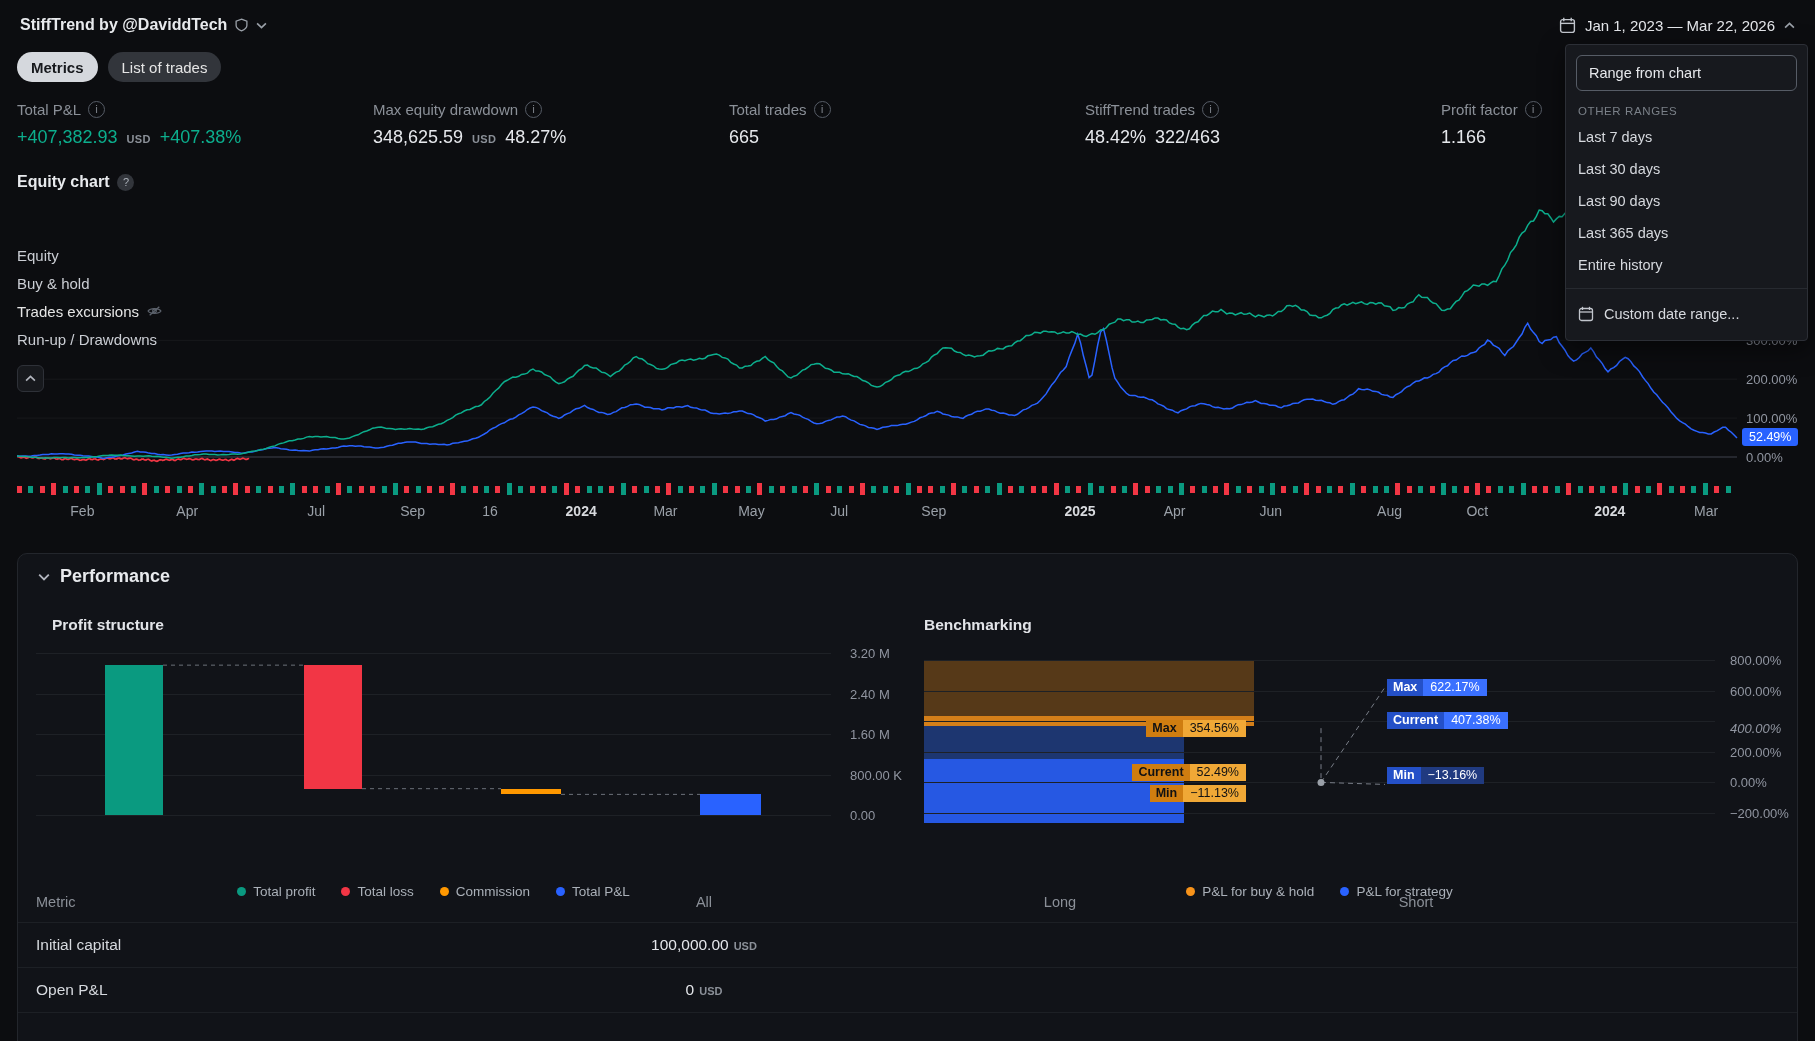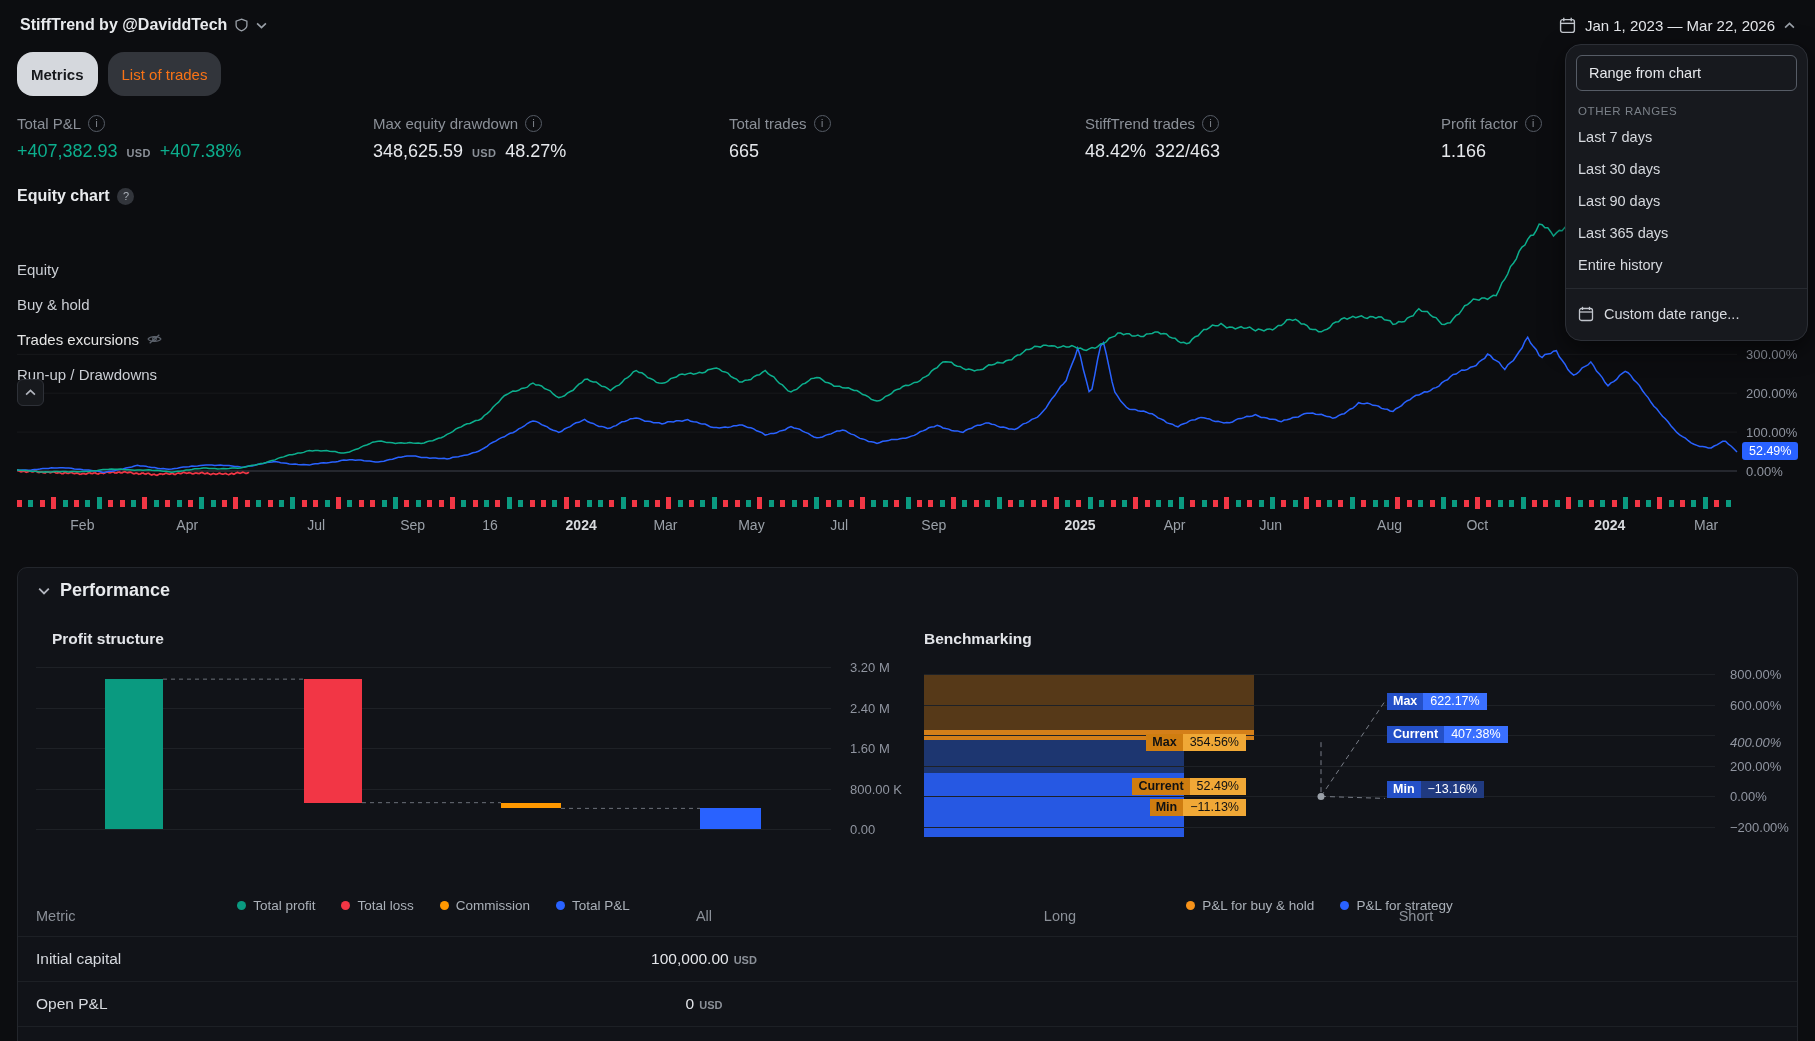--- a/index.html
+++ b/index.html
@@ -8,40 +8,40 @@
     background:#0c0d10;color:#d8dade;
     font-family:"Liberation Sans",sans-serif;
     -webkit-font-smoothing:antialiased;
   }
   .topbar{display:flex;justify-content:space-between;align-items:center;height:50px;padding:0 20px;}
   .title-wrap{display:flex;align-items:center;gap:8px;}
   .title{font-weight:700;font-size:16px;color:#e8eaed;}
   .icon-btn{display:inline-flex;align-items:center;justify-content:center;color:#9aa0a8;}
   .date-control{display:flex;align-items:center;gap:9px;font-size:15px;color:#e4e6ea;cursor:pointer;}
   .tabs{display:flex;gap:10px;padding:2px 17px 0 17px;}
-  .pill{height:44px;border-radius:16px;padding:0 14px;font-size:15px;border:none;cursor:pointer;font-family:inherit;}
+  .pill{height:30px;border-radius:16px;padding:0 14px;font-size:15px;border:none;cursor:pointer;font-family:inherit;}
   .pill.active{background:#d5d8dd;color:#17191d;font-weight:700;}
-  .pill.inactive{background:#32353b;color:#f97316;}
+  .pill.inactive{background:#32353b;color:#e5e5e5;}
   .metrics{display:flex;padding:18px 0 14px 17px;}
   .metric{flex:0 0 356px;}
   .metric:last-child{flex:0 0 auto;}
   .metric .lab{color:#8b9098;font-size:15px;display:flex;align-items:center;gap:7px;height:18px;}
   .icon-i{width:15px;height:15px;border-radius:50%;border:1px solid #565c66;color:#8b9098;
     font-size:10px;display:inline-flex;align-items:center;justify-content:center;flex:0 0 15px;}
   .metric .val{margin-top:9px;font-size:18px;color:#e6e8ec;display:flex;align-items:baseline;gap:9px;height:22px;}
   .metric .unit{font-size:11px;color:#8b9098;font-weight:700;letter-spacing:.3px;}
   .pos-metric .num,.pos-metric .extra{color:#0cae8d;}
   .eq-header{display:flex;align-items:center;gap:8px;font-weight:700;font-size:16px;color:#e8eaed;
     padding-left:17px;margin-top:8px;height:22px;}
   .qicon{width:17px;height:17px;border-radius:50%;background:#32353b;color:#aab0b8;font-size:11px;
     display:inline-flex;align-items:center;justify-content:center;font-weight:400;}
   .equity-block{position:relative;height:340px;}
   .eq-canvas{position:absolute;left:17px;top:0;width:1720px;height:300px;}
   .eq-canvas svg{overflow:visible;display:block;}
-  .eq-legend{position:absolute;left:17px;top:52px;display:flex;flex-direction:column;gap:15px;font-size:15px;z-index:5;}
+  .eq-legend{position:absolute;left:17px;top:52px;display:flex;flex-direction:column;gap:8px;font-size:15px;z-index:5;}
   .leg-item{display:flex;align-items:center;gap:8px;color:#cbced4;cursor:pointer;height:20px;}
   .leg-item.dim{color:#e5e5e5;}
   .collapse-btn{position:absolute;left:17px;top:172px;width:27px;height:27px;background:#17191d;
     border:1px solid #2e3138;border-radius:6px;color:#b2b5be;display:flex;align-items:center;
     justify-content:center;cursor:pointer;z-index:5;padding:0;}
   .eq-ylabel{position:absolute;left:1746px;transform:translateY(-50%);color:#9095a0;font-size:13px;}
   .eq-badge{position:absolute;left:1742px;transform:translateY(-50%);background:#2962ff;color:#fff;
     font-size:12.5px;padding:2px 7px;border-radius:3px;}
   .eq-strip{position:absolute;left:17px;top:288px;width:1720px;height:16px;}
   .eq-strip div{position:absolute;}
@@ -79,21 +79,21 @@
   .returns-head{height:34px;display:flex;align-items:center;padding:0 18px;font-size:15.5px;
     font-weight:700;color:#e2e4e8;background:#15171b;border-top:1px solid #22252b;}
   .rrow{display:grid;grid-template-columns:490px 356px 356px 356px;align-items:center;
     padding:0 0 0 18px;border-bottom:1px solid #1d2025;}
   .rrow.head{height:40px;color:#8b9098;font-size:14.5px;}
   .rrow.body{height:44px;font-size:15.5px;color:#d6d9de;}
   .rrow .c{text-align:center;}
   .cellv{font-size:15.5px;color:#e4e6ea;}
   .cellu{font-size:11px;color:#8b9098;font-weight:700;margin-left:5px;}
   .date-menu{position:absolute;left:1565px;top:44px;width:241px;background:#17191e;
-    border:1px solid #2c2f36;border-radius:16px;box-shadow:0 8px 24px rgba(0,0,0,.55);
+    border:1px solid #2c2f36;border-radius:4px;box-shadow:0 8px 24px rgba(0,0,0,.55);
     z-index:30;padding:10px 0 8px 0;}
   .dm-selected{margin:0 10px;height:34px;border:1px solid #565c66;border-radius:6px;
     display:flex;align-items:center;padding:0 12px;font-size:14.5px;color:#e6e8ec;cursor:pointer;}
   .dm-section{margin:14px 12px 4px 12px;font-size:11.5px;letter-spacing:.6px;color:#7a8088;}
   .dm-item{height:32px;display:flex;align-items:center;padding:0 12px;font-size:14.5px;color:#d6d9de;cursor:pointer;}
   .dm-divider{height:1px;background:#272a30;margin:7px 0;}
   .dm-custom{height:36px;display:flex;align-items:center;gap:10px;padding:0 12px;font-size:14.5px;color:#d6d9de;cursor:pointer;}
 </style>
 </head>
 <body>

